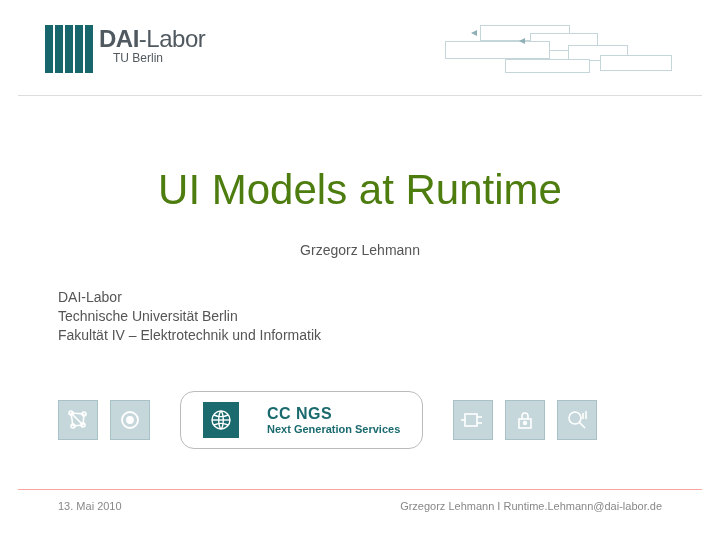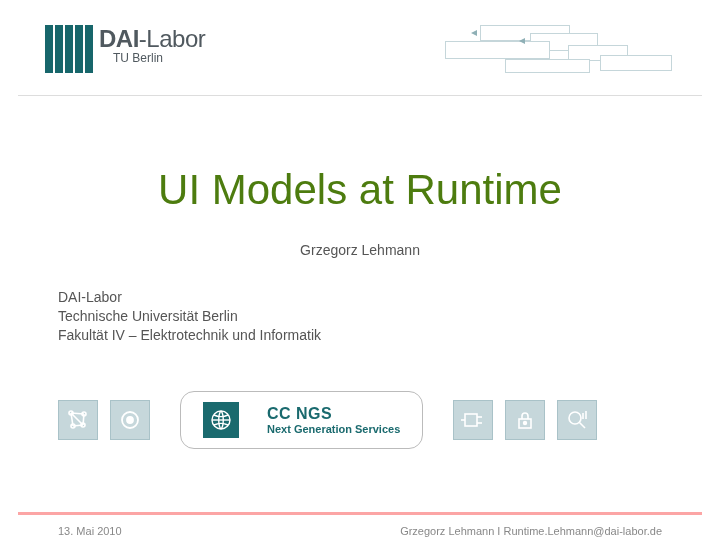--- a/index.html
+++ b/index.html
@@ -100,22 +100,22 @@
   .globe {
     width: 36px; height: 36px;
     background: #1a6a6e;
     display: flex; align-items: center; justify-content: center;
   }
   .globe svg { width: 24px; height: 24px; }
   .center-text .l1 { font-size: 16px; font-weight: bold; color: #1a6a6e; letter-spacing: 0.5px; }
   .center-text .l2 { font-size: 11px; color: #1a6a6e; font-weight: 600; }
   .footer {
     position: absolute;
-    bottom: 3px; left: 0; right: 0;
-    border-top: 3px solid #fca5a5;
+    bottom: 28px; left: 0; right: 0;
+    border-top: 1px solid #fca5a5;
     margin: 0 18px;
     padding: 10px 40px 0 40px;
     display: flex;
     justify-content: space-between;
     font-size: 11px;
     color: #888;
   }
 </style>
 </head>
 <body>

